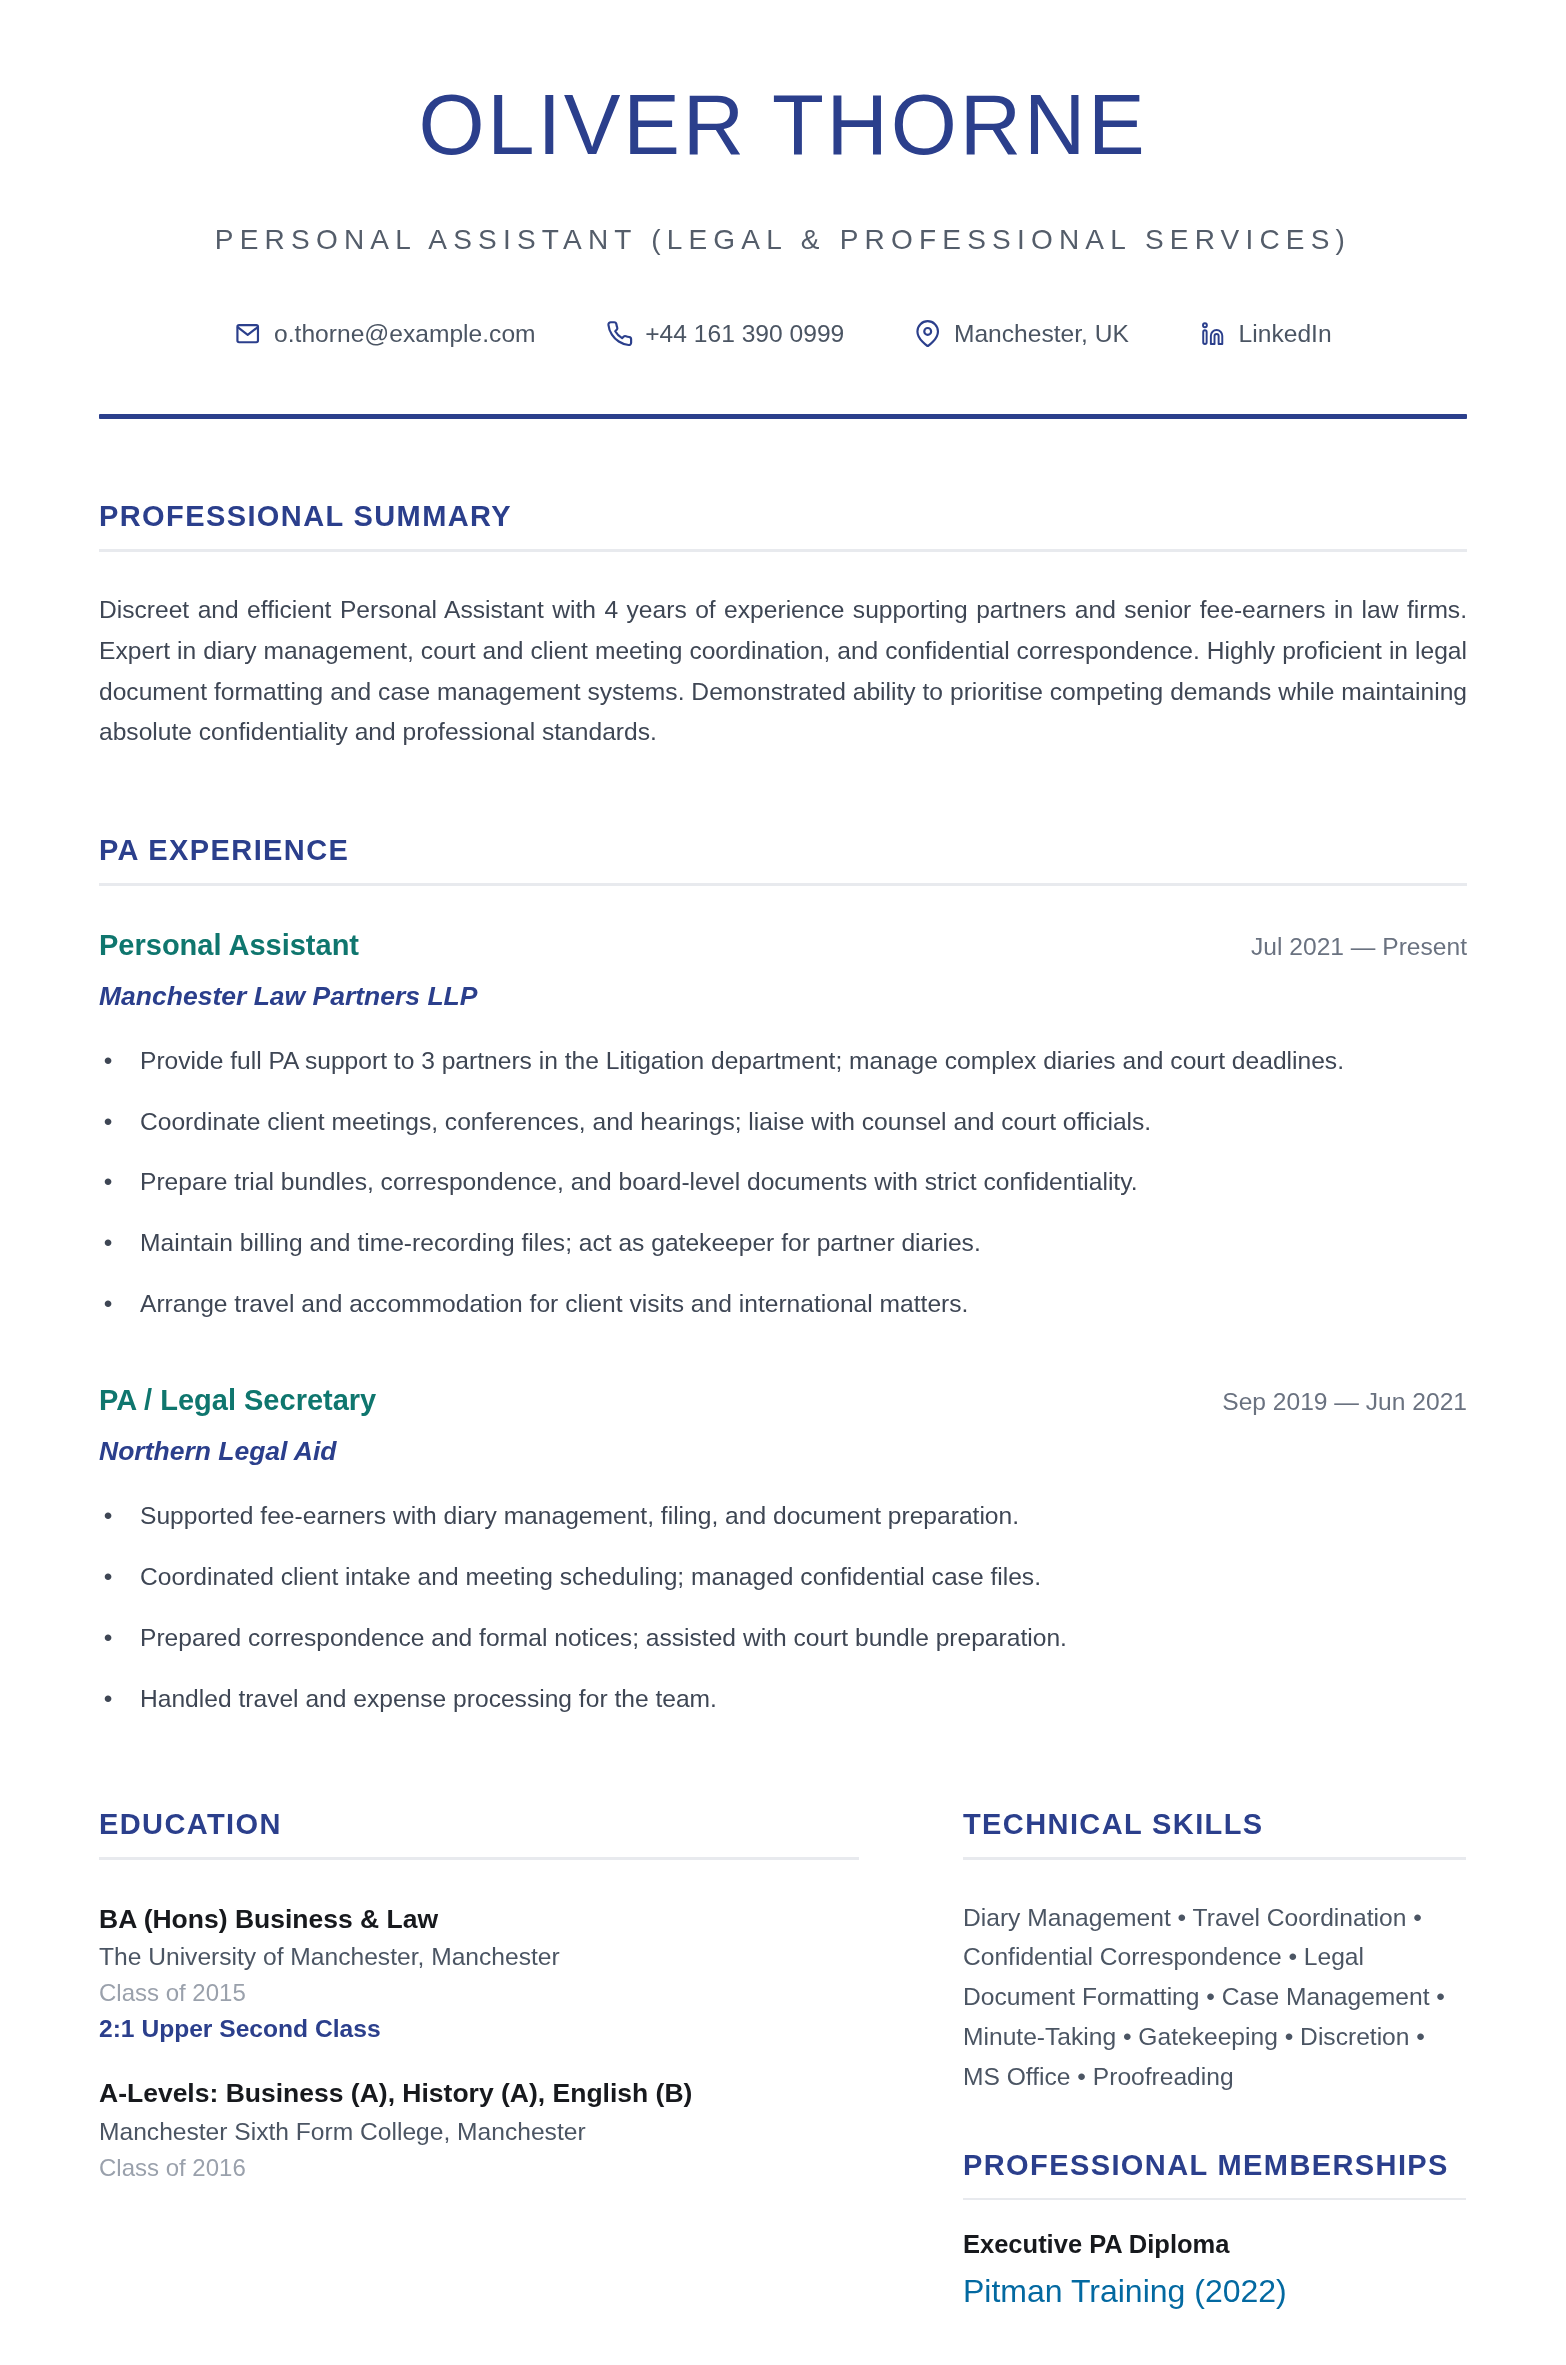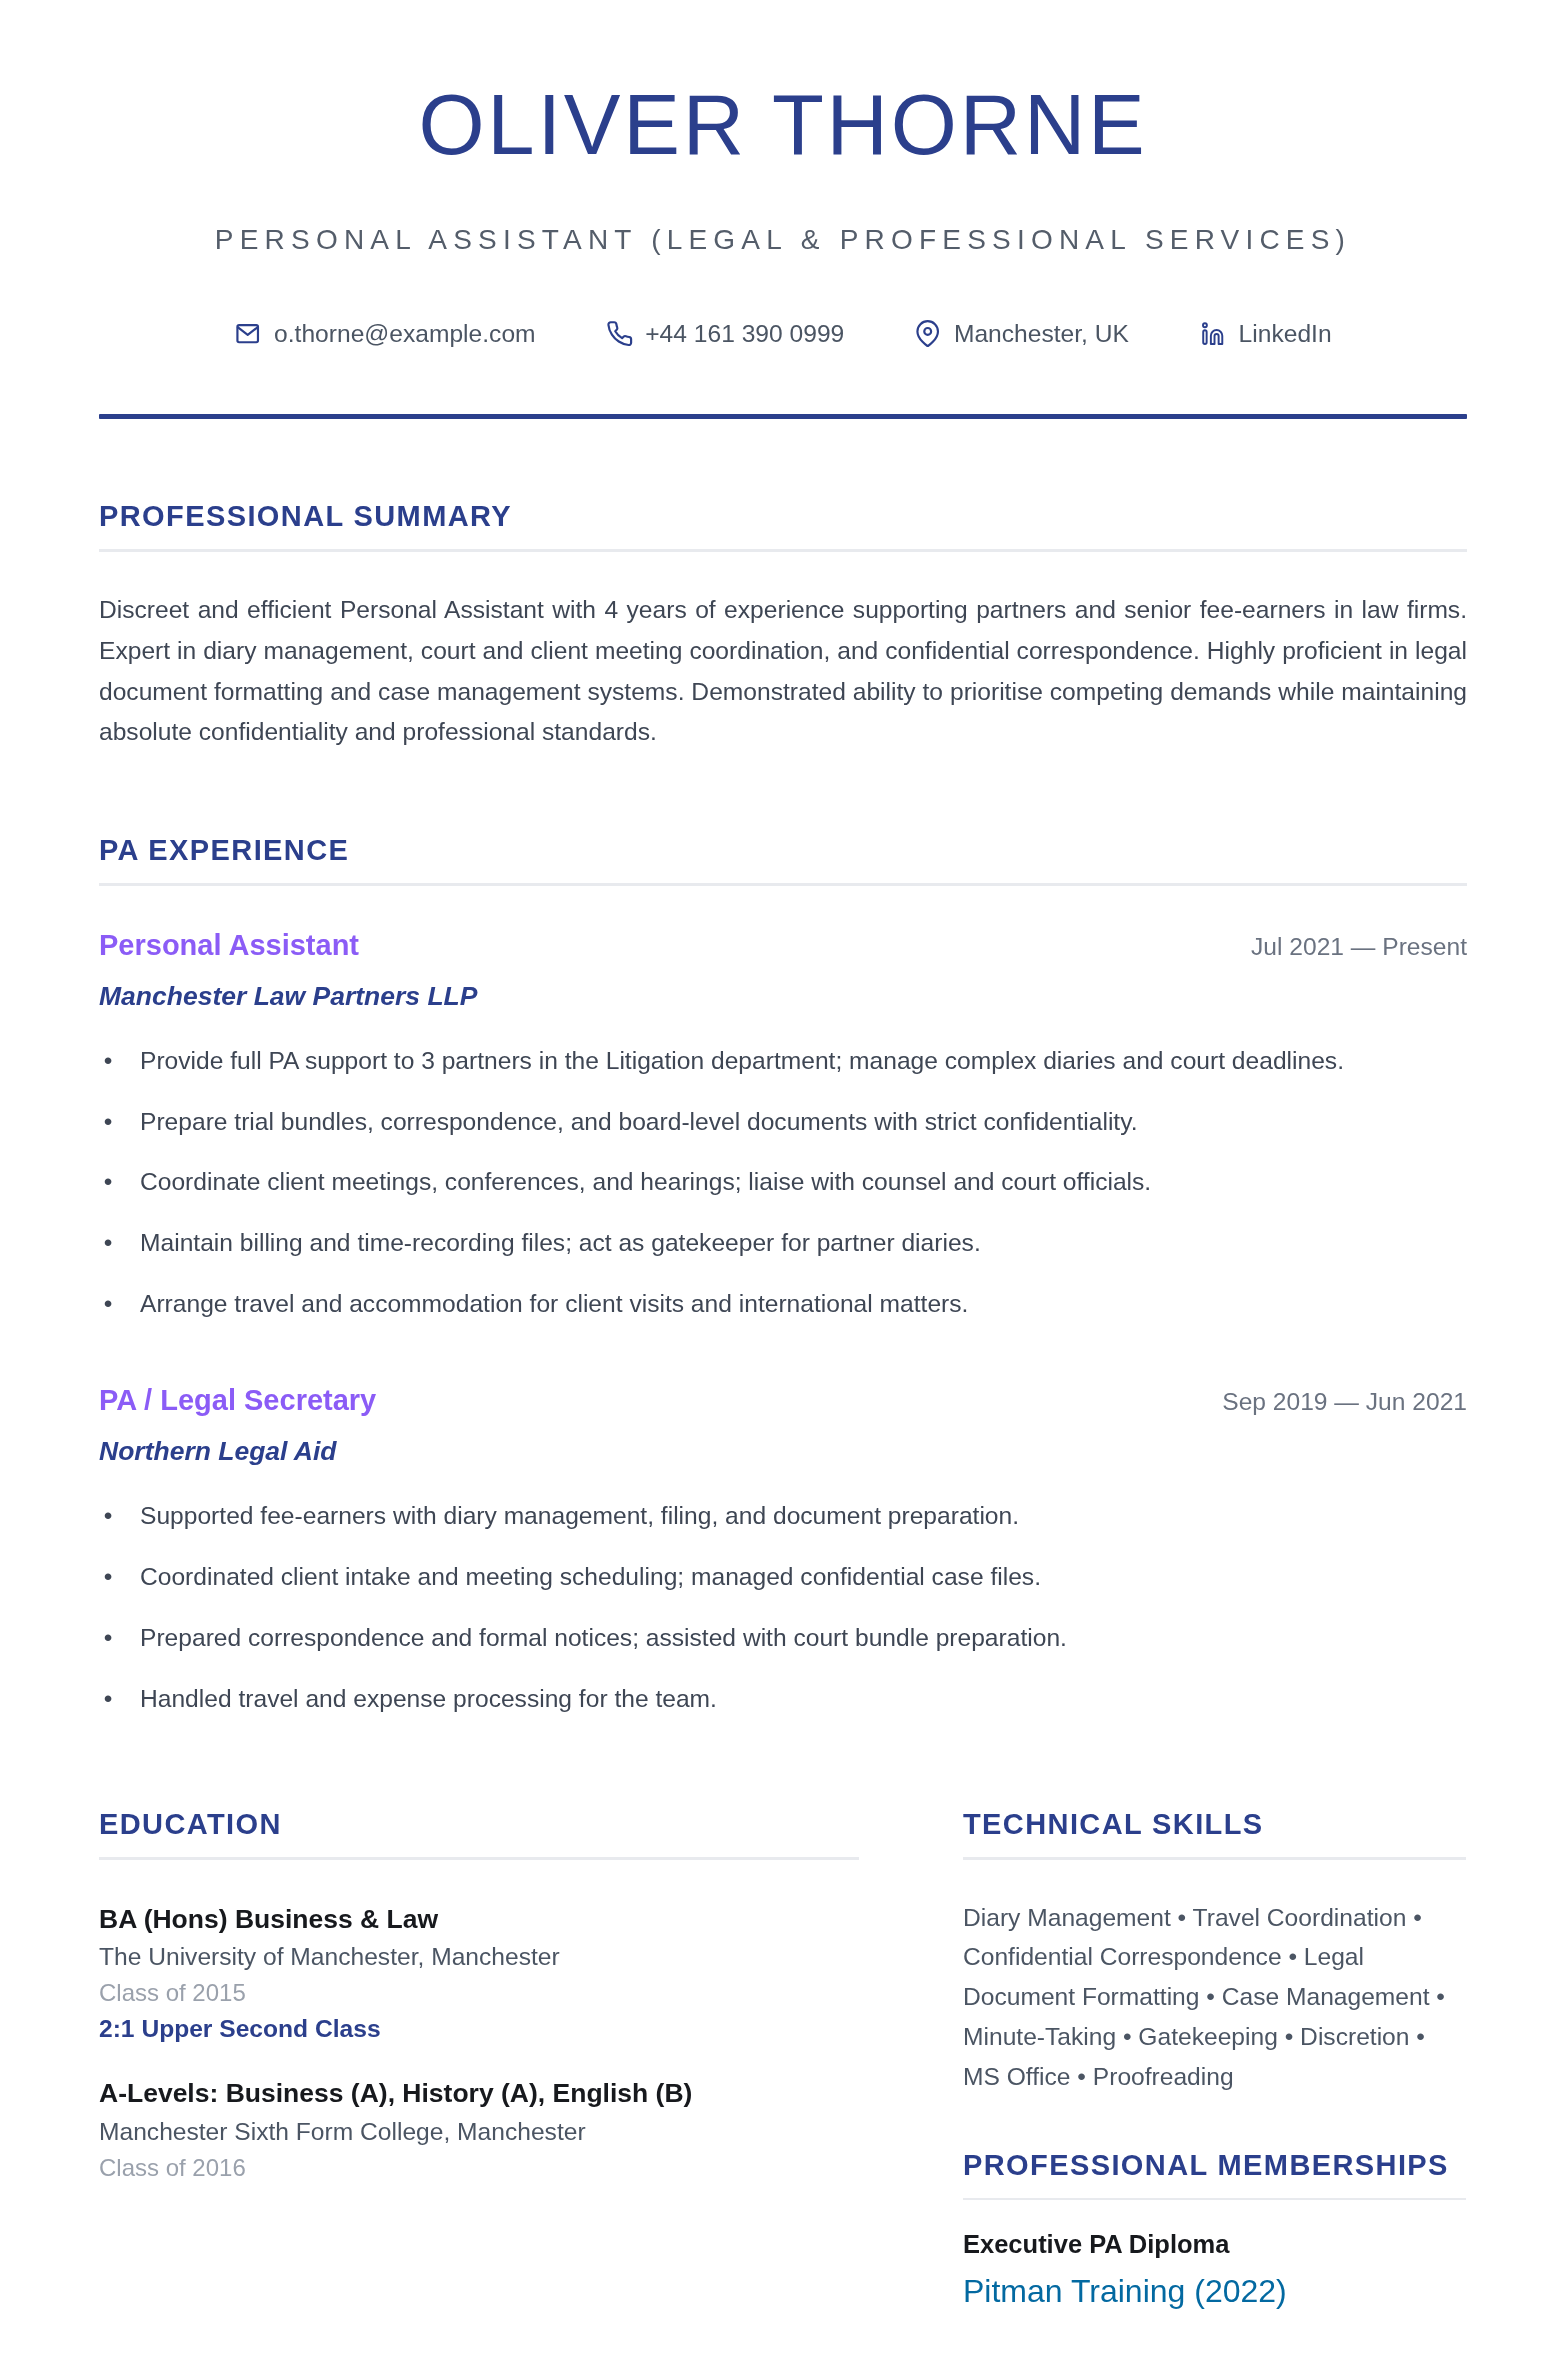--- a/index.html
+++ b/index.html
@@ -43,21 +43,21 @@
   .summary-text {
     margin: 38px 0 0 0;
     font-size: 24.6px; line-height: 1.66; color: #3e4654;
     text-align: justify;
   }
 
   
   .job { margin-top: 45px; }
   .job + .job { margin-top: 66px; }
   .job-header { display: flex; justify-content: space-between; align-items: baseline; }
-  .job-title { margin: 0; font-size: 29px; font-weight: 700; color: #8b5cf6; line-height: 1; }
+  .job-title { margin: 0; font-size: 29px; font-weight: 700; color: #0f766e; line-height: 1; }
   .job-dates { font-size: 24.6px; font-weight: 500; color: #6a7280; white-space: nowrap; }
   .job-company {
     margin-top: 22px;
     font-size: 26.5px; font-weight: 700; font-style: italic; color: #2b3f8c; line-height: 1;
   }
   .bullets { list-style: none; margin: 35px 0 0 0; padding: 0; }
   .bullets li {
     position: relative; padding-left: 41px;
     font-size: 24.6px; line-height: 1.3; color: #3e4654;
     margin-bottom: 29px;
@@ -152,22 +152,22 @@
     <div class="rule-light"></div>
 
     <div class="job">
       <div class="job-header">
         <h3 class="job-title">Personal Assistant</h3>
         <span class="job-dates">Jul 2021 — Present</span>
       </div>
       <div class="job-company">Manchester Law Partners LLP</div>
       <ul class="bullets">
         <li>Provide full PA support to 3 partners in the Litigation department; manage complex diaries and court deadlines.</li>
+        <li>Coordinate client meetings, conferences, and hearings; liaise with counsel and court officials.</li>
         <li>Prepare trial bundles, correspondence, and board-level documents with strict confidentiality.</li>
-        <li>Coordinate client meetings, conferences, and hearings; liaise with counsel and court officials.</li>
         <li>Maintain billing and time-recording files; act as gatekeeper for partner diaries.</li>
         <li>Arrange travel and accommodation for client visits and international matters.</li>
       </ul>
     </div>
 
     <div class="job">
       <div class="job-header">
         <h3 class="job-title">PA / Legal Secretary</h3>
         <span class="job-dates">Sep 2019 — Jun 2021</span>
       </div>

